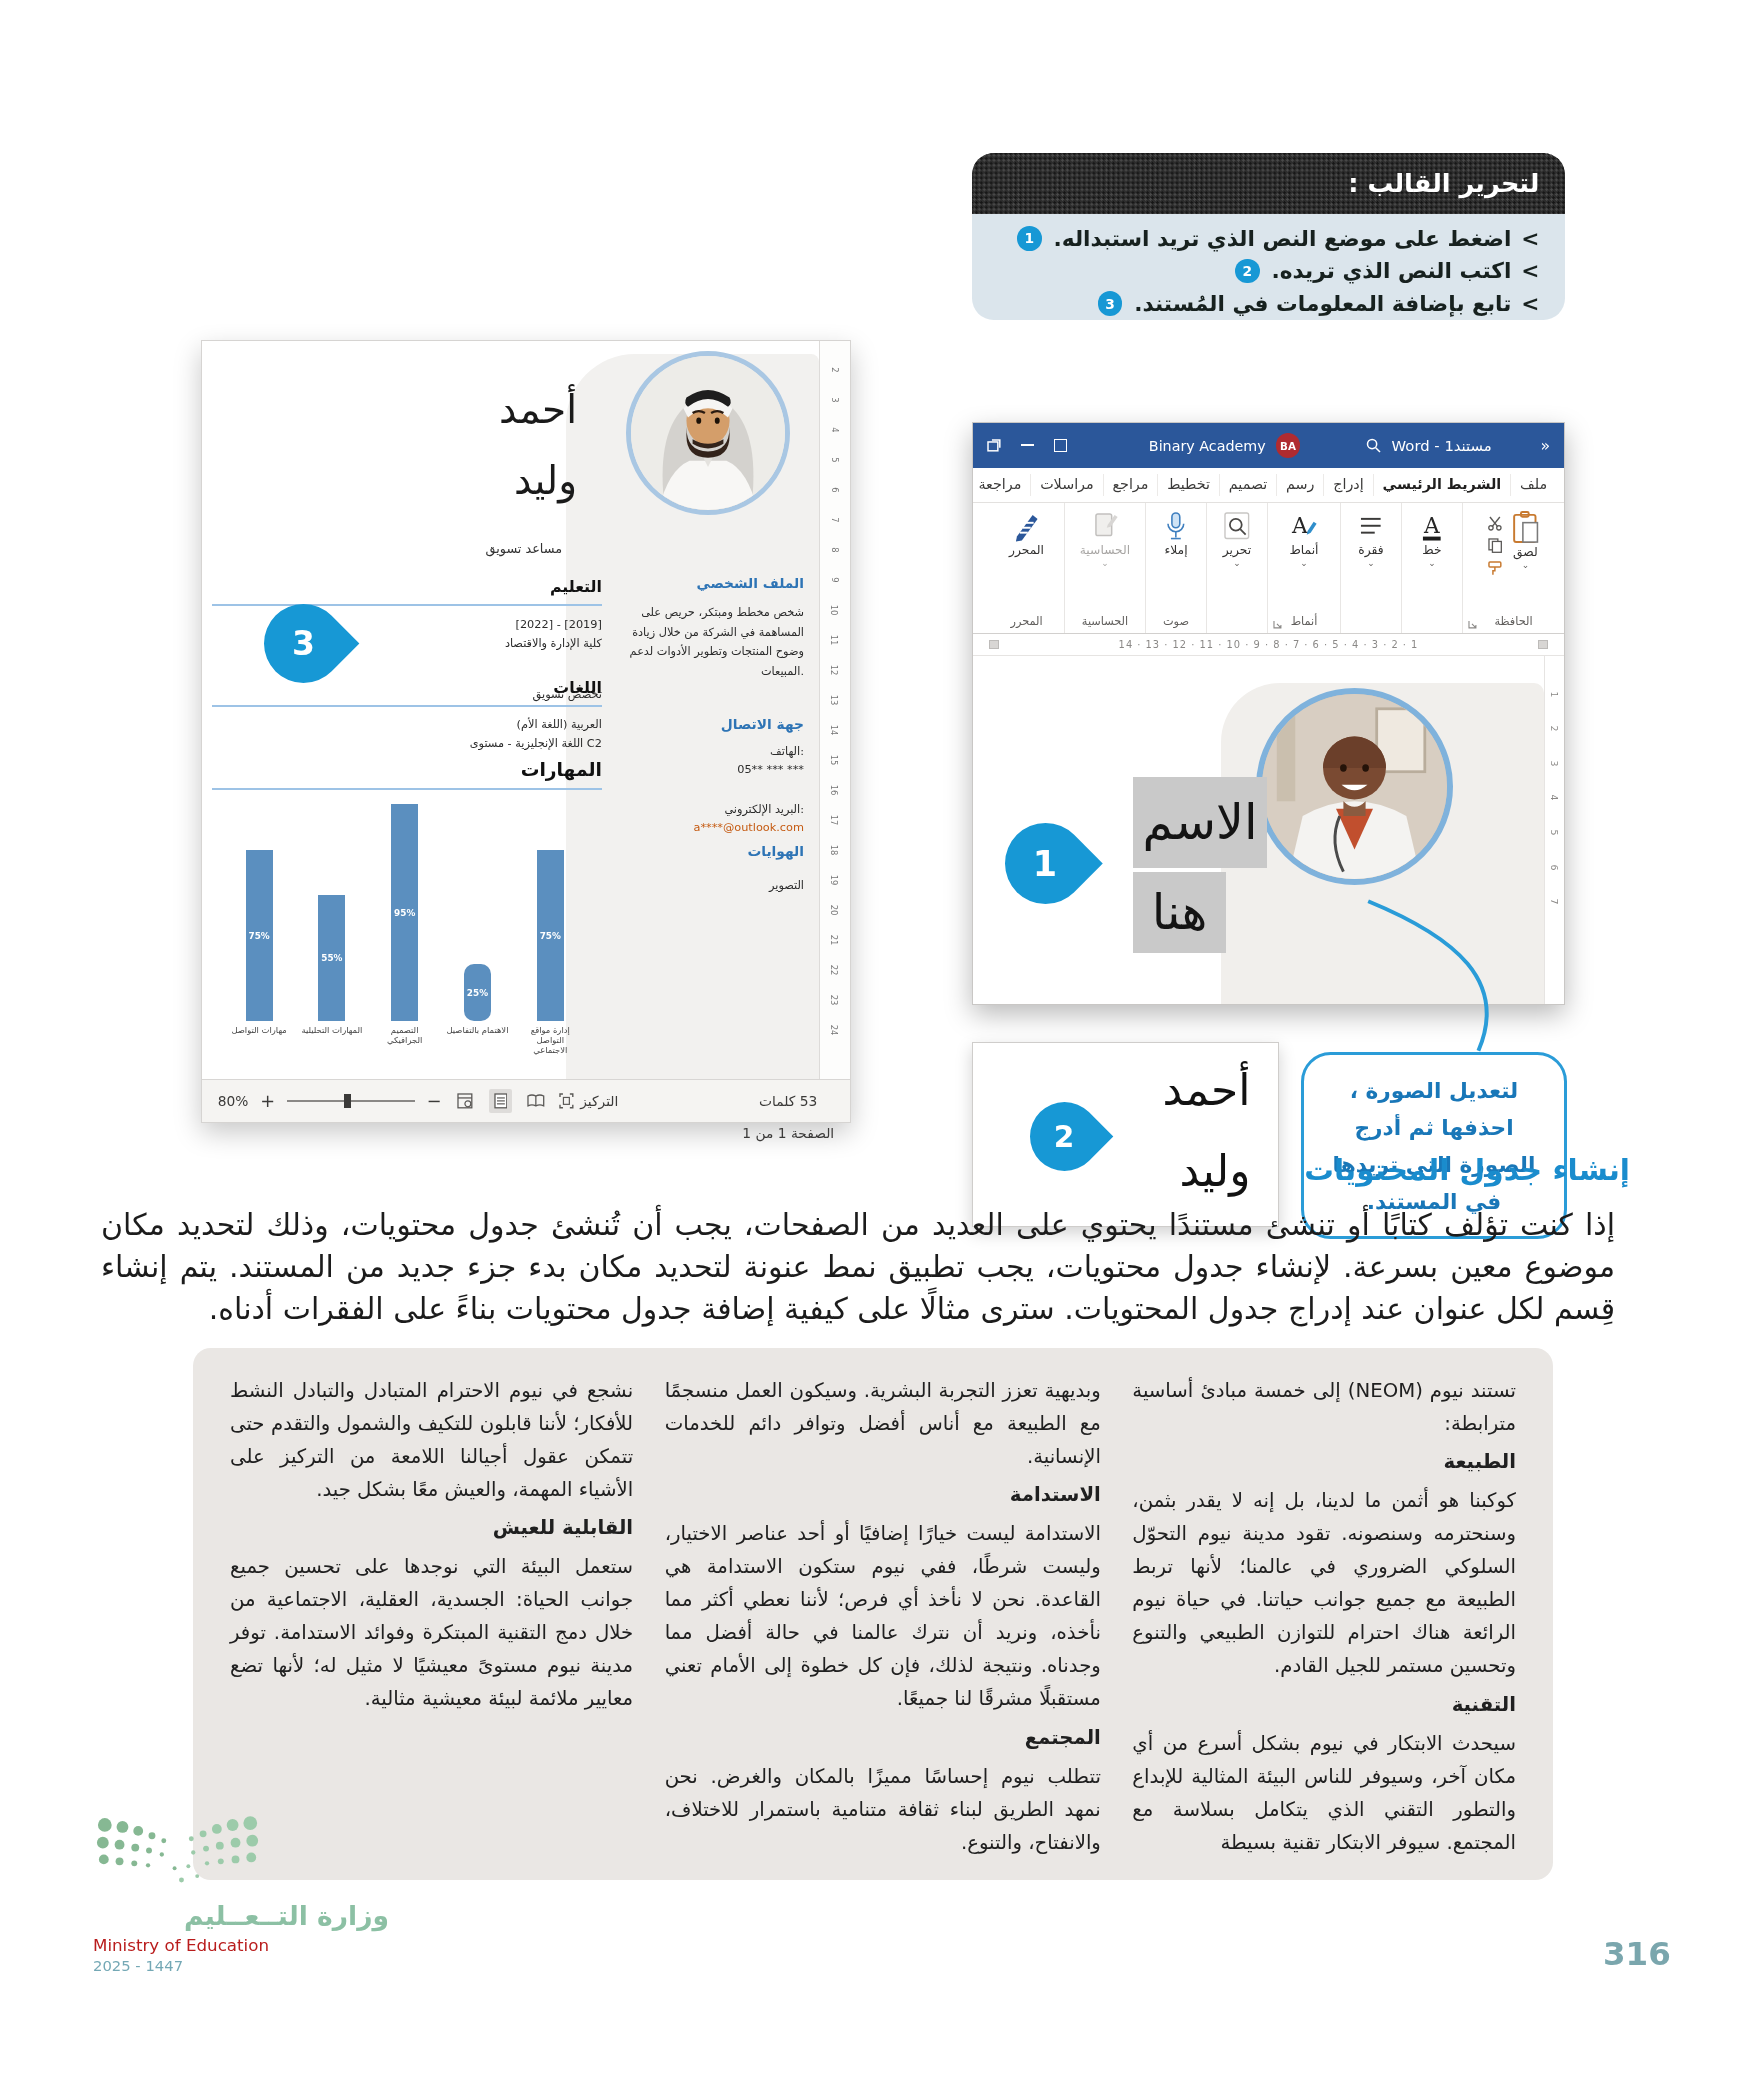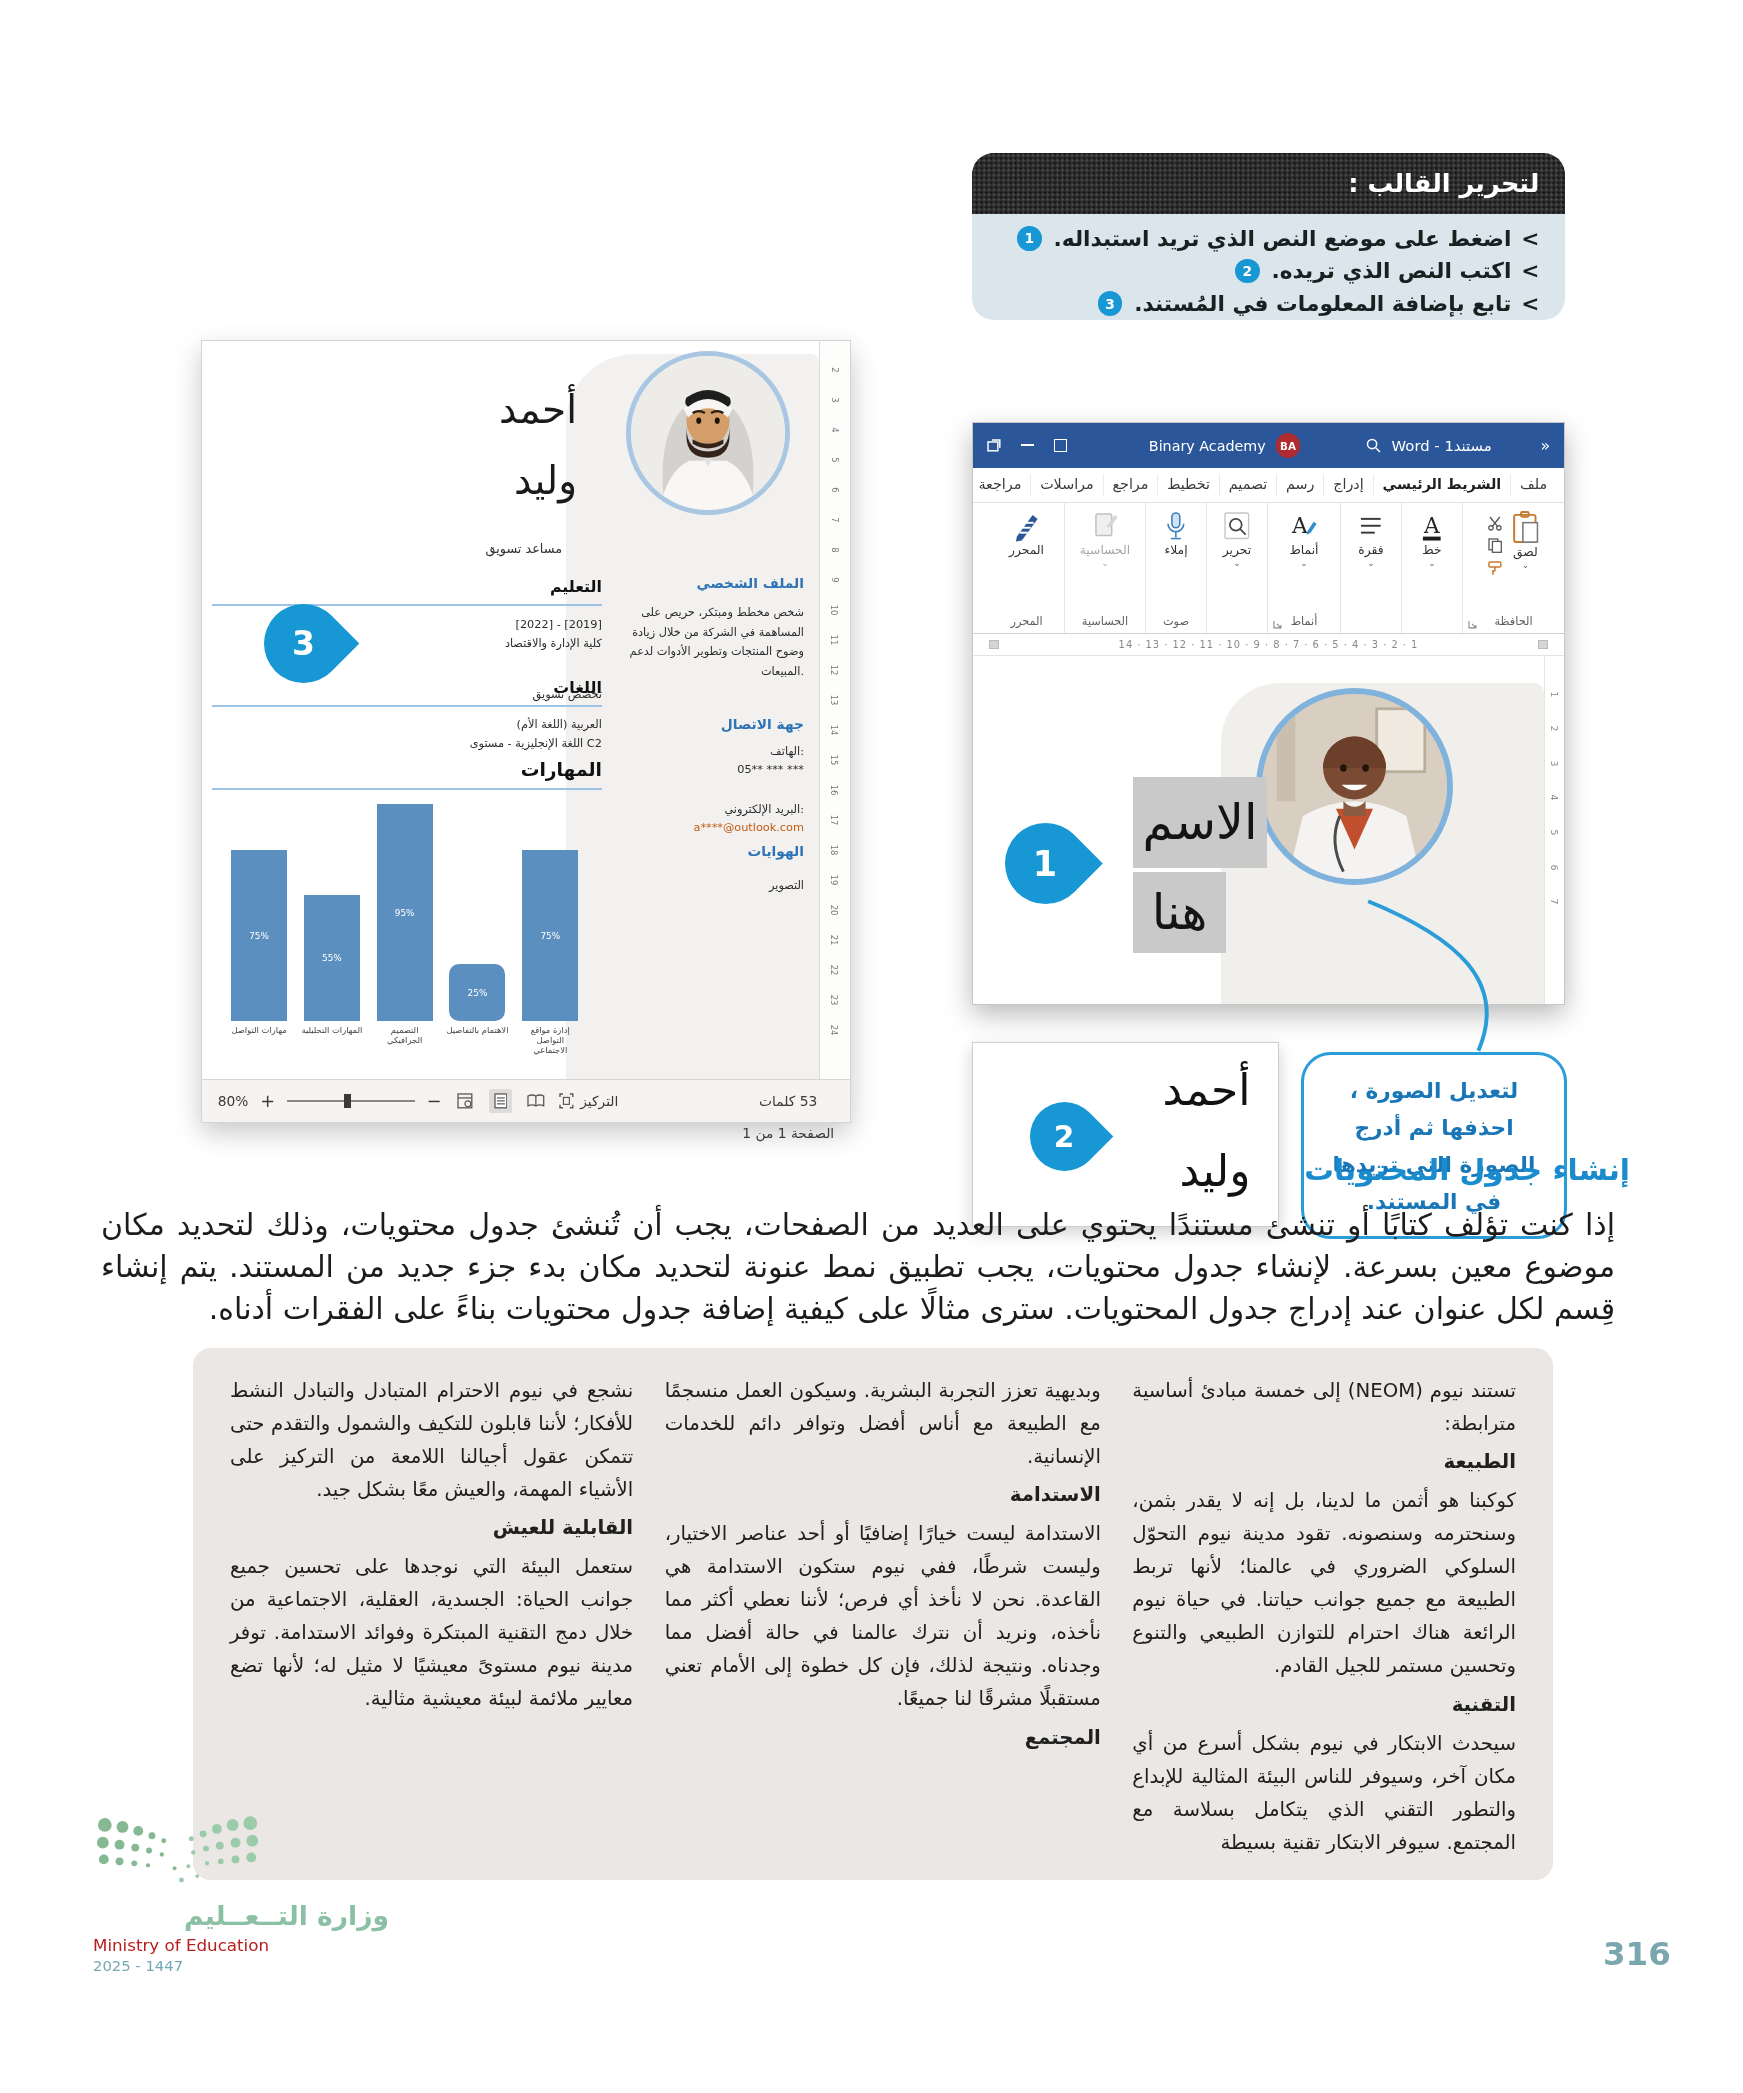--- a/index.html
+++ b/index.html
@@ -86,21 +86,21 @@
   .cvname { position:absolute; left:212px; top:33px; width:163px; text-align:right; font-size:39px; color:#1a1a1a; line-height:71px; }
   .cvjob { position:absolute; left:222px; top:200px; width:138px; text-align:right; font-size:12.8px; color:#333; }
   .cvh { position:absolute; left:9.9px; width:390px; text-align:right; font-weight:bold; color:#111;
          border-bottom:2px solid #9dc3e6; padding-bottom:7.9px; }
   .cvtxt { position:absolute; text-align:right; color:#2b2b2b; font-size:11.3px; line-height:19.7px; }
   .bluh { position:absolute; text-align:right; color:#2e74b5; font-weight:bold; font-size:13.8px; }
   .orange { color:#c55a11; }
   .chart { position:absolute; left:17.7px; top:461px; width:370px; height:258px; direction:ltr; display:flex;
            justify-content:space-between; padding:0 7.9px; }
   .slot { width:63px; display:flex; flex-direction:column; justify-content:flex-end; align-items:center; }
-  .bar { width:56px; background:#5b8fbf; display:flex; align-items:center; justify-content:center; color:#fff; font-size:8.9px; }
+  .bar { width:27px; background:#5b8fbf; display:flex; align-items:center; justify-content:center; color:#fff; font-size:8.9px;font-weight:bold; }
   .cat { height:39px; padding-top:3.9px; font-size:8.4px; line-height:10.3px; color:#444; text-align:center; direction:rtl; }
   .statusbar { height:43px; background:#f5f4f2; border-top:1px solid #d8d6d4; direction:ltr; display:flex; align-items:center;
                gap:11.8px; padding:0 15.8px; font-size:13.8px; color:#3b3a39; }
   .slider { width:128px; height:2px; background:#8a8886; position:relative; }
   .thumb { position:absolute; left:57px; top:-5.9px; width:6.9px; height:13.8px; background:#3b3a39; }
   .viewic { width:23.6px; height:23.6px; display:flex; align-items:center; justify-content:center; border-radius:2px; }
   .viewic.sel { background:#dedcda; }
   .sb-right { margin-left:auto; display:flex; align-items:center; gap:15.8px;flex-direction:column; }
 
   
@@ -525,20 +525,21 @@
         <div class="col-h">الطبيعة</div>
         <p class="col-p">كوكبنا هو أثمن ما لدينا، بل إنه لا يقدر بثمن، وسنحترمه وسنصونه. تقود مدينة نيوم التحوّل السلوكي الضروري في عالمنا؛ لأنها تربط الطبيعة مع جميع جوانب حياتنا. في حياة نيوم الرائعة هناك احترام للتوازن الطبيعي والتنوع وتحسين مستمر للجيل القادم.</p>
         <div class="col-h">التقنية</div>
         <p class="col-p">سيحدث الابتكار في نيوم بشكل أسرع من أي مكان آخر، وسيوفر للناس البيئة المثالية للإبداع والتطور التقني الذي يتكامل بسلاسة مع المجتمع. سيوفر الابتكار تقنية بسيطة</p>
       </div>
     <div class="ncol ncol-m">
         <p class="col-p">وبديهية تعزز التجربة البشرية. وسيكون العمل منسجمًا مع الطبيعة مع أناس أفضل وتوافر دائم للخدمات الإنسانية.</p>
         <div class="col-h">الاستدامة</div>
         <p class="col-p">الاستدامة ليست خيارًا إضافيًا أو أحد عناصر الاختيار، وليست شرطًا، ففي نيوم ستكون الاستدامة هي القاعدة. نحن لا نأخذ أي فرص؛ لأننا نعطي أكثر مما نأخذه، ونريد أن نترك عالمنا في حالة أفضل مما وجدناه. ونتيجة لذلك، فإن كل خطوة إلى الأمام تعني مستقبلًا مشرقًا لنا جميعًا.</p>
         <div class="col-h">المجتمع</div>
+        <p class="col-p">تتطلب نيوم إحساسًا مميزًا بالمكان والغرض. نحن نمهد الطريق لبناء ثقافة متنامية باستمرار للاختلاف، والانفتاح، والتنوع.</p>
       </div>
     <div class="ncol ncol-l">
         <p class="col-p">نشجع في نيوم الاحترام المتبادل والتبادل النشط للأفكار؛ لأننا قابلون للتكيف والشمول والتقدم حتى تتمكن عقول أجيالنا اللامعة من التركيز على الأشياء المهمة، والعيش معًا بشكل جيد.</p>
         <div class="col-h">القابلية للعيش</div>
         <p class="col-p">ستعمل البيئة التي نوجدها على تحسين جميع جوانب الحياة: الجسدية، العقلية، الاجتماعية من خلال دمج التقنية المبتكرة وفوائد الاستدامة. توفر مدينة نيوم مستوىً معيشيًا لا مثيل له؛ لأنها تضع معايير ملائمة لبيئة معيشية مثالية.</p>
       </div>
   </div>
 
   <div class="moe">
     <svg width="231" height="81" viewBox="0 0 235 82">

